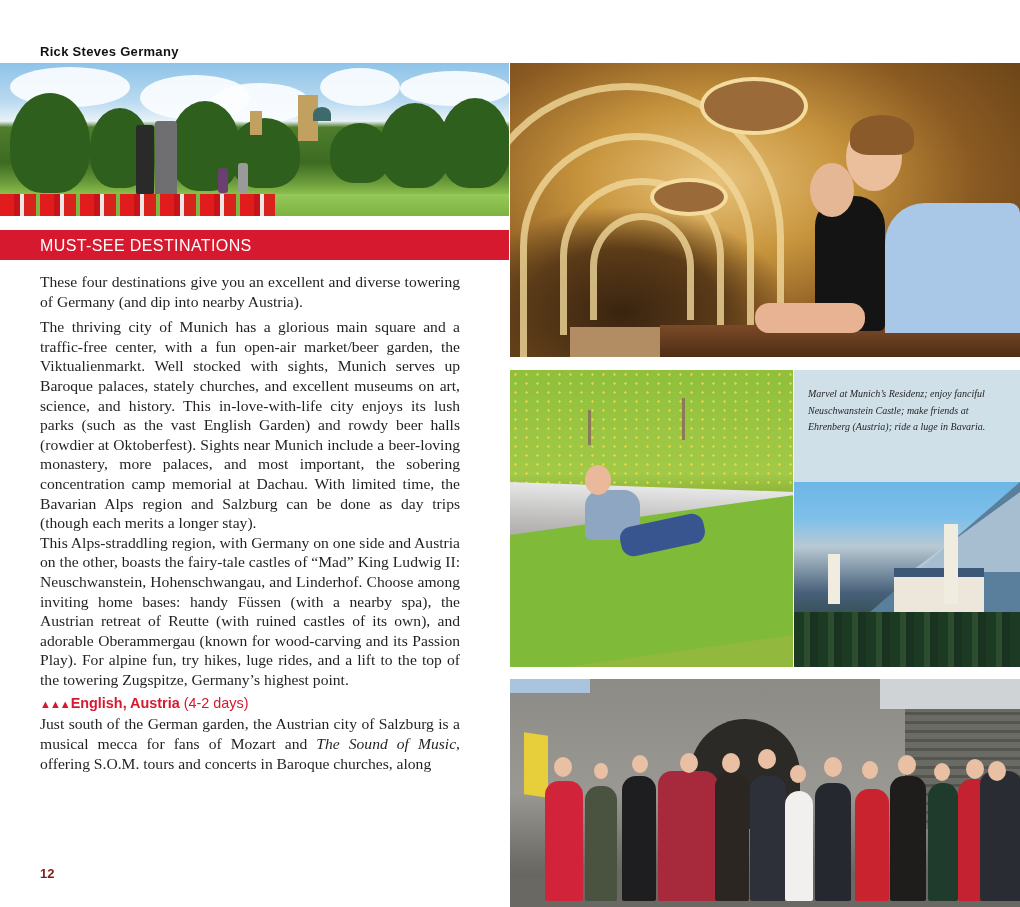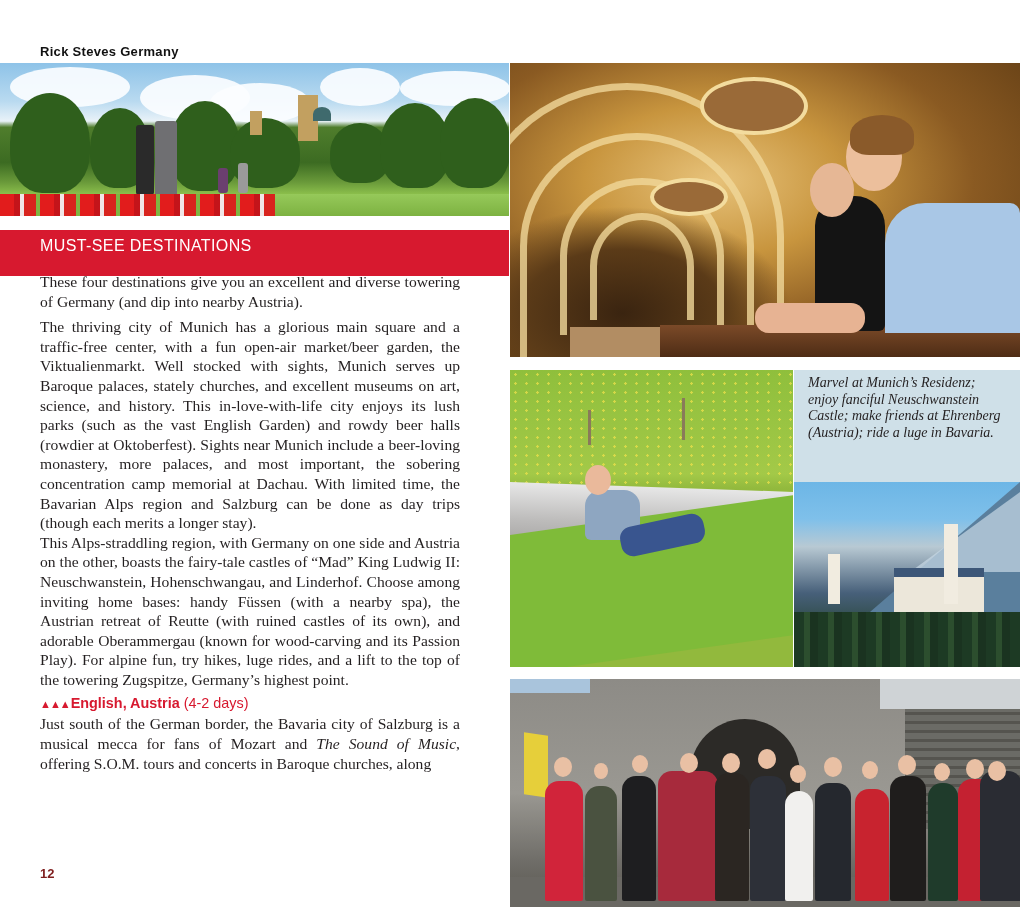--- a/index.html
+++ b/index.html
@@ -15,21 +15,21 @@
   .p-garden .cloud { position:absolute; background:#fbfdff; border-radius:50%; opacity:0.92; }
   .p-garden .tree { position:absolute; background:#2f5f1c; border-radius:50% 50% 40% 40%; }
   .p-garden .tower { position:absolute; background:#c2a060; }
   .p-garden .dome { position:absolute; background:#3f6a6d; border-radius:50% 50% 0 0; }
   .p-garden .flowers { position:absolute; left:0; bottom:0; width:100%; height:22px;
     background: repeating-linear-gradient(90deg, #e21c1c 0 14px, #c4141a 14px 20px, #f0e6e6 20px 24px, #d8231d 24px 36px, #7fb542 36px 40px); }
   .p-garden .flowers-r { position:absolute; right:0; bottom:0; width:46%; height:22px; background: linear-gradient(180deg,#96c95a,#7db241); }
   .p-garden .person { position:absolute; border-radius:3px; }
 
   
-  .banner { position:absolute; left:0; top:230px; width:509px; height:46px; background:#d7192f; }
+  .banner { position:absolute; left:0; top:230px; width:509px; height:30px; background:#d7192f; }
   .banner-title { position:absolute; left:40px; top:7px; font-family:"Liberation Sans", sans-serif; font-size:16px; color:#ffffff; letter-spacing:0.4px; }
 
   .body-col { position:absolute; left:40px; top:272px; width:420px; font-size:15.6px; line-height:19.6px; }
   .body-col p { margin:0; }
   .intro { margin-bottom:6px !important; }
   .dest-head { font-family:"Liberation Sans", sans-serif; color:#d7192f; font-size:14.4px; line-height:20px; margin-top:4px; }
   .dest-head .stars { font-size:11px; letter-spacing:-1px; margin-right:1px; }
   .dest-head .name { font-weight:bold; }
   .dest-head .dur { font-weight:normal; }
   .justify { text-align:justify; }
@@ -57,21 +57,21 @@
     background-image: radial-gradient(#f0e24a 1.4px, transparent 1.6px); background-size:11px 9px; opacity:0.7; }
   .p-luge .track { position:absolute; left:0; top:117px; width:283px; height:92px; background:linear-gradient(180deg,#e7e7e7 0%,#bdbcbb 40%,#8c8a88 100%); transform:skewY(2deg); }
   .p-luge .grass-low { position:absolute; left:0; top:165px; width:283px; height:140px; background:#7fbb39; transform:skewY(-8deg); transform-origin:left top; }
   .p-luge .post { position:absolute; width:3px; background:#8a7a5a; }
   .p-luge .rider-shirt { position:absolute; left:75px; top:120px; width:55px; height:50px; background:#8ea6c1; border-radius:16px 16px 6px 6px; }
   .p-luge .rider-head { position:absolute; left:75px; top:95px; width:26px; height:30px; background:#eab99b; border-radius:50%; }
   .p-luge .rider-legs { position:absolute; left:110px; top:150px; width:85px; height:30px; background:#39558f; border-radius:12px; transform:rotate(-12deg); }
 
   
   .caption-box { position:absolute; left:794px; top:370px; width:226px; height:112px; background:#cfe0e8; }
-  .caption-text { position:absolute; left:14px; top:5px; width:200px; font-style:italic; font-size:14px; line-height:16.6px; color:#231f20; }
+  .caption-text { position:absolute; left:14px; top:16px; width:200px; font-style:italic; font-size:10px; line-height:16.6px; color:#231f20; }
 
   
   .p-castle { left:794px; top:482px; width:226px; height:185px;
     background: linear-gradient(180deg, #6cb6e6 0%, #7fc0ea 20%, #b8c9d3 35%, #47607a 60%, #23412c 85%, #1c3424 100%); }
   .p-castle .mountain { position:absolute; right:0; top:0; width:0; height:0; border-left:150px solid transparent; border-bottom:130px solid #5a7f9d; }
   .p-castle .snow { position:absolute; right:0; top:10px; width:0; height:0; border-left:110px solid transparent; border-bottom:80px solid #c7d9e6; opacity:0.7; }
   .p-castle .castle { position:absolute; left:100px; top:95px; width:90px; height:50px; background:#ece7da; }
   .p-castle .roof { position:absolute; left:100px; top:86px; width:90px; height:10px; background:#3d5778; }
   .p-castle .towerc { position:absolute; left:150px; top:42px; width:14px; height:80px; background:#f1ece0; }
   .p-castle .towerl { position:absolute; left:34px; top:72px; width:12px; height:50px; background:#f1ece0; }
@@ -127,21 +127,21 @@
 <div class="body-col">
   <p class="intro justify">These four destinations give you an excellent and diverse towering of Germany (and dip into nearby Austria).</p>
 
   <p class="justify">The thriving city of Munich has a glorious main square and a traffic-free center, with a fun open-air market/beer garden, the Viktualienmarkt. Well stocked with sights, Munich serves up Baroque palaces, stately churches, and excellent museums on art, science, and history. This in-love-with-life city enjoys its lush parks (such as the vast English Garden) and rowdy beer halls (rowdier at Oktoberfest). Sights near Munich include a beer-loving monastery, more palaces, and most important, the sobering concentration camp memorial at Dachau. With limited time, the Bavarian Alps region and Salzburg can be done as day trips (though each merits a longer stay).</p>
 
   <p class="justify">This Alps-straddling region, with Germany on one side and Austria on the other, boasts the fairy-tale castles of “Mad” King Ludwig II: Neuschwanstein, Hohenschwangau, and Linderhof. Choose among inviting home bases: handy Füssen (with a nearby spa), the Austrian retreat of Reutte (with ruined castles of its own), and adorable Oberammergau (known for wood-carving and its Passion Play). For alpine fun, try hikes, luge rides, and a lift to the top of the towering Zugspitze, Germany’s highest point.</p>
 
   <div class="dest-head">
     <span class="stars">▲▲▲</span><span class="name">English, Austria</span> <span class="dur">(4-2 days)</span>
   </div>
-  <p class="justify"><span>Just south of the German border, the Bavaria city of Salzburg is a musical mecca for fans of Mozart and </span><i>The Sound of Music</i><span>, offering S.O.M. tours and concerts in Baroque churches, along</span></p>
+  <p class="justify"><span>Just south of the German garden, the Austrian city of Salzburg is a musical mecca for fans of Mozart and </span><i>The Sound of Music</i><span>, offering S.O.M. tours and concerts in Baroque churches, along</span></p>
 </div>
 
 <div class="folio">12</div>
 
 <div class="photo p-hall">
   <div class="rib" style="left:-40px;top:20px;width:300px;height:300px"></div>
   <div class="rib" style="left:10px;top:70px;width:220px;height:220px"></div>
   <div class="rib" style="left:50px;top:115px;width:150px;height:150px"></div>
   <div class="rib" style="left:80px;top:150px;width:90px;height:100px"></div>
   <div class="fresco" style="left:190px;top:14px;width:100px;height:50px"></div>

